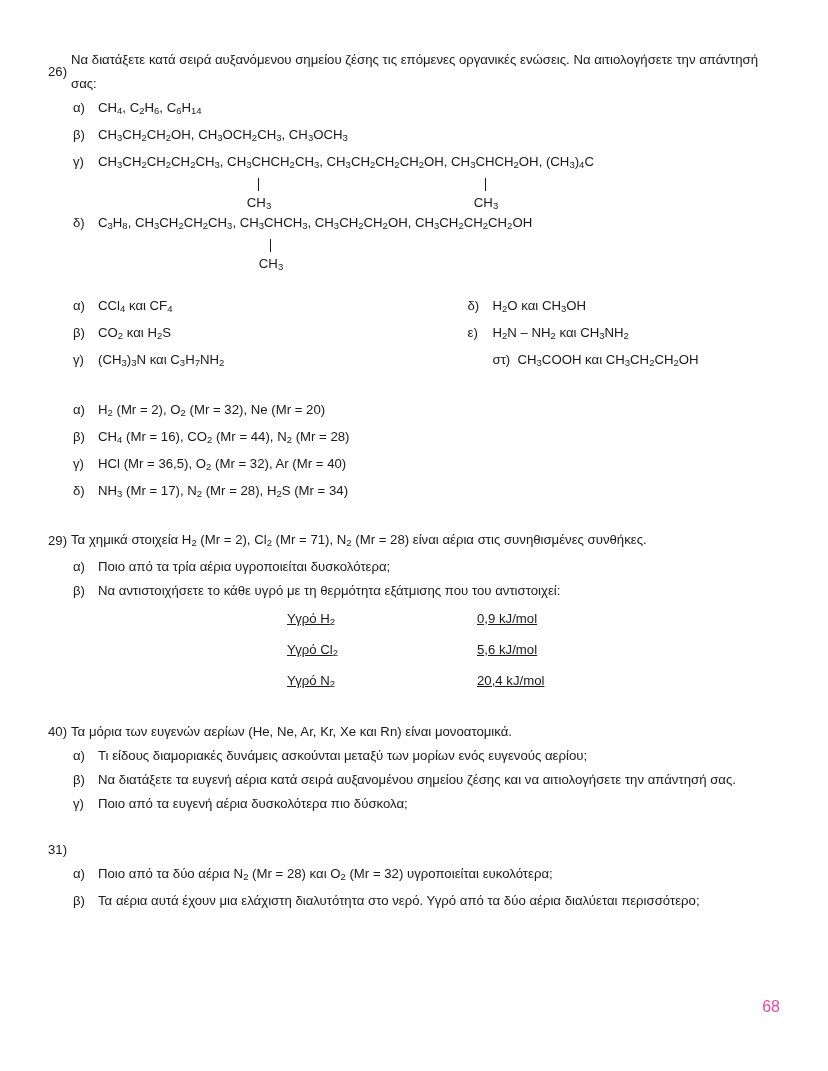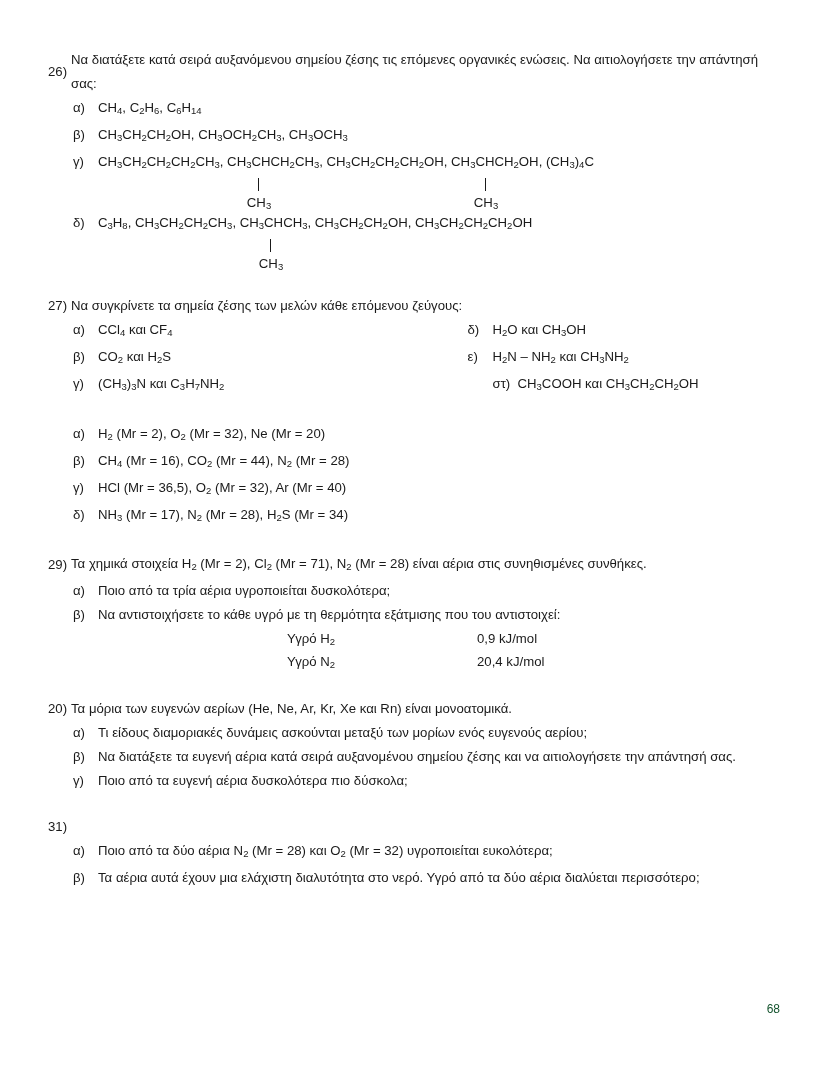--- a/index.html
+++ b/index.html
@@ -102,43 +102,44 @@
     transform: translateX(-50%);
     font-size: 13.2px;
   }
 
   
   .val-table {
     margin-top: 2px;
   }
   .val-row {
     display: flex;
-    line-height: 20px;
+    line-height: 28px;
+    text-decoration: underline;
   }
   .val-name {
     width: 190px;
     margin-left: 239px;
   }
   .val-num {
     width: 160px;
   }
 
   
   .gap-26 { height: 22px; }
   .gap-27 { height: 22px; }
   .gap-28 { height: 22px; }
   .gap-29 { height: 22px; }
   .gap-30 { height: 22px; }
 
   .page-number {
     position: absolute;
     right: 48px;
     bottom: 55px;
-    font-size: 12px;
-    color: #14532d;
+    font-size: 16px;
+    color: #ec4899;
   }
 </style>
 </head>
 <body>
 
 <div class="page">
 
   <div class="q-block">
     <div class="q-head">
       <span class="q-num">26)</span>
@@ -172,24 +173,20 @@
       <span class="bond-mark" style="left:222px;"></span>
     </div>
     <div class="branch-row">
       <span class="branch-lbl" style="left:223px;">CH<sub>3</sub></span>
     </div>
   </div>
 
   <div class="gap-26"></div>
 
   <div class="q-block">
-    <div class="q-head">
-      <span class="q-num">27)</span>
-      <span class="q-title">Να συγκρίνετε τα σημεία ζέσης των μελών κάθε επόμενου ζεύγους:</span>
-    </div>
     <div class="twocol">
       <div class="col left">
         <div class="sub">
           <span class="sub-label">α)</span>
           <span class="sub-text formula-line">CCl<sub>4</sub> και CF<sub>4</sub></span>
         </div>
         <div class="sub">
           <span class="sub-label">β)</span>
           <span class="sub-text formula-line">CO<sub>2</sub> και H<sub>2</sub>S</span>
         </div>
@@ -250,31 +247,35 @@
     <div class="sub">
       <span class="sub-label">β)</span>
       <span class="sub-text">Να αντιστοιχήσετε το κάθε υγρό με τη θερμότητα εξάτμισης που του αντιστοιχεί:</span>
     </div>
     <div class="val-table">
       <div class="val-row">
         <span class="val-name">Υγρό H<sub>2</sub></span>
         <span class="val-num">0,9 kJ/mol</span>
       </div>
       <div class="val-row">
+        <span class="val-name">Υγρό Cl<sub>2</sub></span>
+        <span class="val-num">5,6 kJ/mol</span>
+      </div>
+      <div class="val-row">
         <span class="val-name">Υγρό N<sub>2</sub></span>
         <span class="val-num">20,4 kJ/mol</span>
       </div>
     </div>
   </div>
 
   <div class="gap-29"></div>
 
   <div class="q-block">
     <div class="q-head">
-      <span class="q-num">20)</span>
+      <span class="q-num">40)</span>
       <span class="q-title">Τα μόρια των ευγενών αερίων (He, Ne, Ar, Kr, Xe και Rn) είναι μονοατομικά.</span>
     </div>
     <div class="sub">
       <span class="sub-label">α)</span>
       <span class="sub-text">Τι είδους διαμοριακές δυνάμεις ασκούνται μεταξύ των μορίων ενός ευγενούς αερίου;</span>
     </div>
     <div class="sub">
       <span class="sub-label">β)</span>
       <span class="sub-text justify">Να διατάξετε τα ευγενή αέρια κατά σειρά αυξανομένου σημείου ζέσης και να αιτιολογήσετε την απάντησή σας.</span>
     </div>

